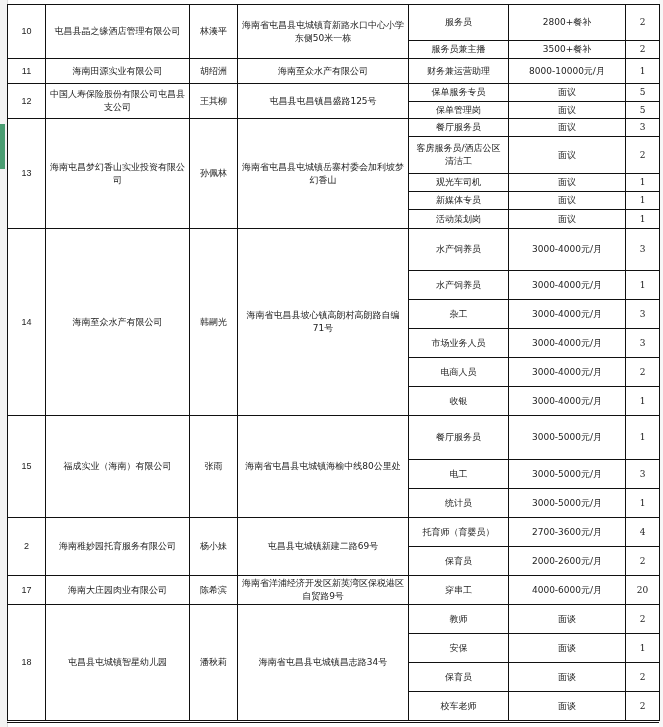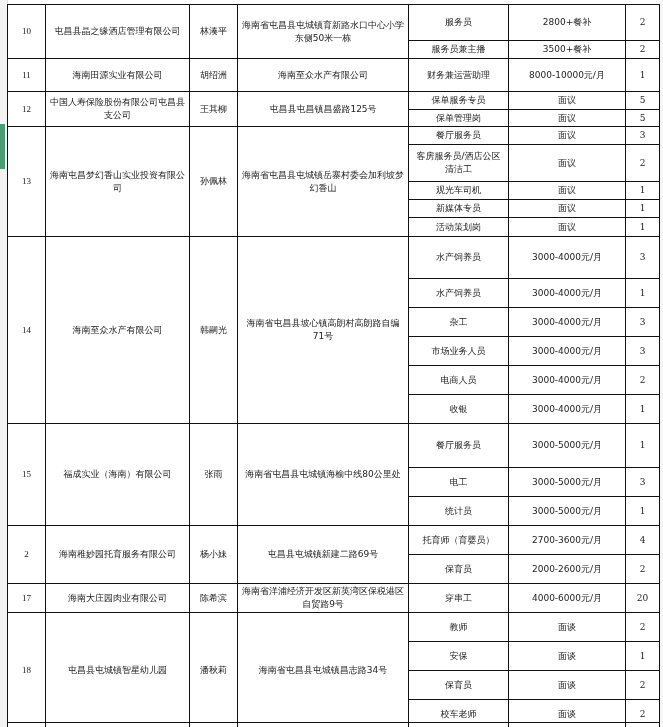--- a/index.html
+++ b/index.html
@@ -22,21 +22,21 @@
     position:absolute; left:7px; top:4px;
     border-collapse:collapse; table-layout:fixed;
     width:652px;
   }
   table.jobs td {
     border:1px solid #111;
     text-align:center; vertical-align:middle;
     font-size:9px; line-height:13px; color:#222;
     padding:0 3px; overflow:hidden;
   }
-  td.c-no { font-family: Liberation Serif, serif; font-size:9px; }
+  td.c-no { font-family: Liberation Sans, sans-serif; font-size:9px; }
   td.c-count { font-family: "DejaVu Serif", serif; }
   td.c-salary { font-size:9px;margin-top:44px; }
   .bottom-line { position:absolute; left:7px; top:722px; width:652px; height:1px; background:#111; }
 </style>
 </head>
 <body>
 
 <div class="row-gutter">
   <div class="mark"></div>
 </div>
@@ -60,21 +60,21 @@
         <td class="c-addr" rowspan="2">海南省屯昌县屯城镇育新路水口中心小学东侧50米一栋</td>
         <td class="c-title">服务员</td>
         <td class="c-salary">2800+餐补</td>
         <td class="c-count">2</td>
       </tr>
       <tr style="height: 18px;">
         <td class="c-title">服务员兼主播</td>
         <td class="c-salary">3500+餐补</td>
         <td class="c-count">2</td>
       </tr>
-      <tr style="height: 33px;">
+      <tr style="height: 25px;">
         <td class="c-no" rowspan="1">11</td>
         <td class="c-name" rowspan="1">海南田源实业有限公司</td>
         <td class="c-contact" rowspan="1">胡绍洲</td>
         <td class="c-addr" rowspan="1">海南至众水产有限公司</td>
         <td class="c-title">财务兼运营助理</td>
         <td class="c-salary">8000-10000元/月</td>
         <td class="c-count">1</td>
       </tr>
       <tr style="height: 18px;">
         <td class="c-no" rowspan="2">12</td>

